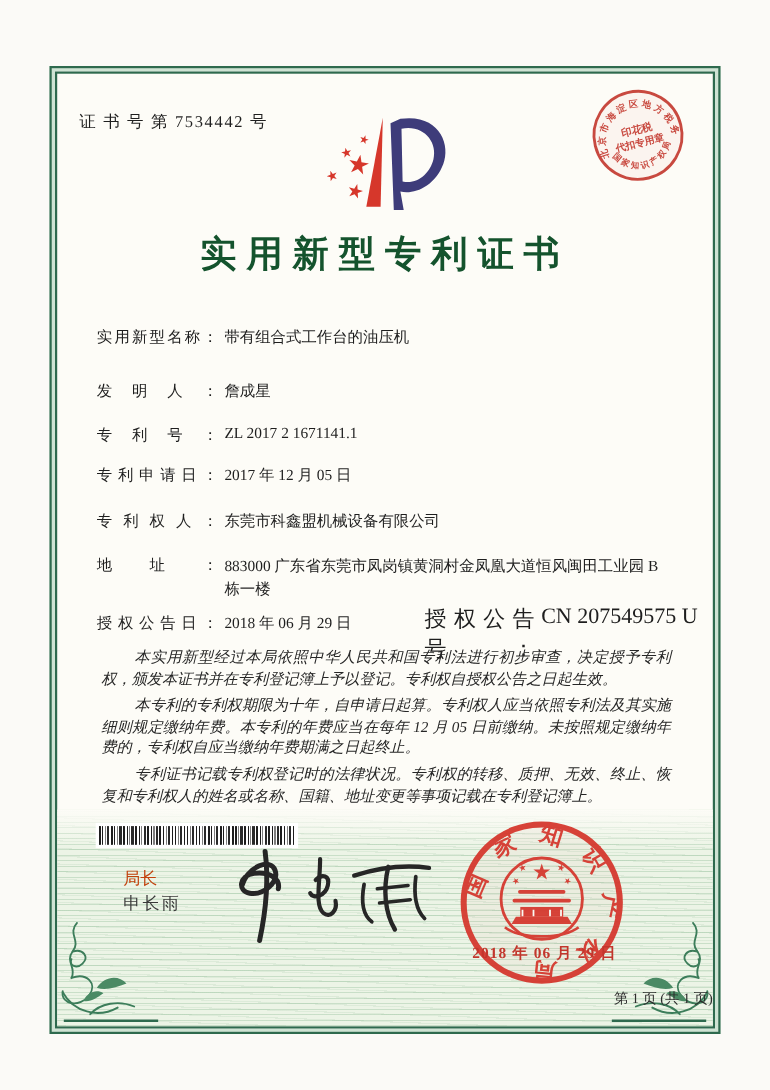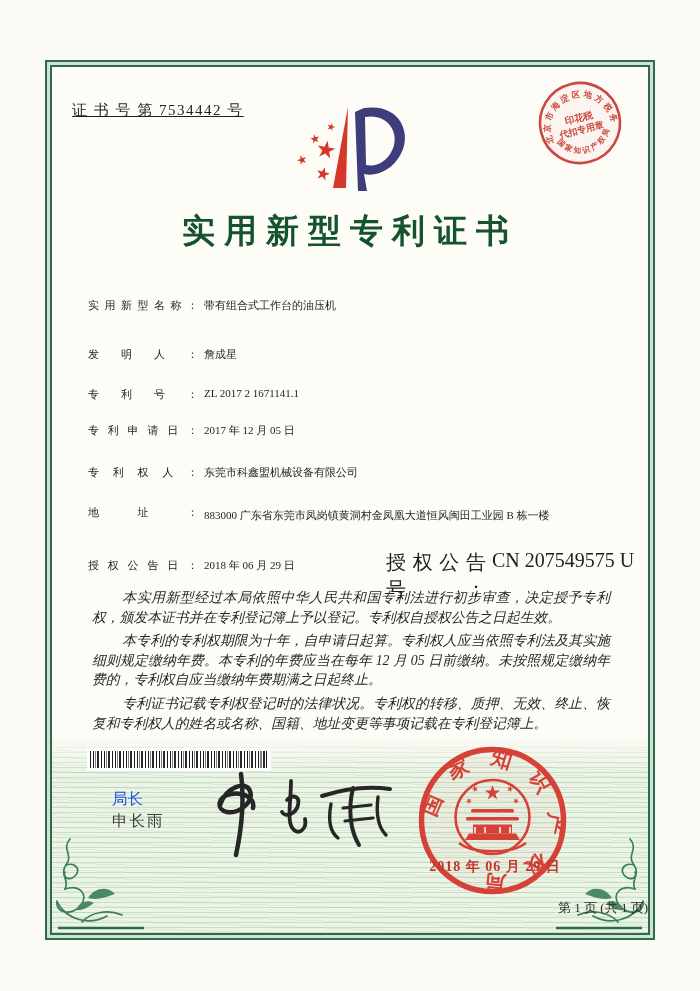--- a/index.html
+++ b/index.html
@@ -1,46 +1,46 @@
 <!DOCTYPE html>
 <html><head>
 <meta charset="utf-8">
 <style>
   html,body{margin:0;padding:0;width:700px;height:991px;background:#fbfaf7;overflow:hidden;}
   body{font-family:"Liberation Serif", serif;color:#222;}
   .cert{position:absolute;left:45px;top:60px;width:610px;height:880px;
         background:#cfe3d4;border:2px solid #2e6a4e;box-sizing:border-box;}
   .cert-inner{position:absolute;left:3px;top:3px;right:3px;bottom:3px;
         border:2px solid #2e6a4e;background:#fdfcf7;overflow:hidden;}
-  .cert-no{position:absolute;left:20px;top:34px;font-size:15px;letter-spacing:1.5px;color:#1f1f1f;text-decoration:underline;}
+  .cert-no{position:absolute;left:20px;top:34px;font-size:15px;letter-spacing:1.5px;color:#1f1f1f;}
   .tax-stamp{position:absolute;left:478px;top:6px;transform:rotate(-14deg);opacity:.92;}
   .logo{position:absolute;left:225px;top:26px;}
   .title{position:absolute;left:0;top:142px;width:100%;text-align:center;
          font-size:33px;font-weight:700;letter-spacing:9px;color:#14532d;}
-  .field-row{position:absolute;left:36px;font-size:11px;color:#1e1e1e;display:flex;align-items:flex-start;}
+  .field-row{position:absolute;left:36px;font-size:14px;color:#1e1e1e;display:flex;align-items:flex-start;}
   .field-label{display:inline-block;width:110px;text-align:justify;text-align-last:justify;flex:0 0 110px;}
   .field-value{margin-left:6px;}
   .field-value.addr{width:402px;line-height:21px;}
   .grant-no{position:absolute;left:334px;top:482px;font-size:20px;color:#1e1e1e;display:flex;}
   .grant-no .field-label{width:100px;flex:0 0 100px;}
   .paras{position:absolute;left:36px;top:517px;width:526px;font-size:13.8px;line-height:19.6px;
          color:#262626;text-align:justify;font-style:italic;}
   .paras p{margin:4px;text-indent:2.2em;}
   .green-zone{position:absolute;left:0;right:0;top:669px;bottom:0;
       background-color:#ecf4e6;
       background-image:repeating-linear-gradient(0deg, rgba(110,168,122,.28) 0 1px, transparent 1px 5px),
                        repeating-linear-gradient(2deg, rgba(110,168,122,.12) 0 1px, transparent 1px 7px);}
   .green-zone::before{content:"";position:absolute;left:0;right:0;top:0;height:34px;
       background:linear-gradient(#fdfcf7, rgba(253,252,247,0));}
   .barcode{position:absolute;left:38px;top:684px;width:178px;height:17px;background-color:#fff;
       background-image:
         repeating-linear-gradient(90deg,#1d1d1d 0 1.5px,transparent 1.5px 3px,#1d1d1d 3px 4px,transparent 4px 7.5px,#2a2a2a 7.5px 9.5px,transparent 9.5px 11px),
         repeating-linear-gradient(90deg,rgba(20,20,20,.55) 0 1px,transparent 1px 5.5px);
       box-shadow:0 0 0 3px #fff;}
-  .sig-title{position:absolute;left:60px;top:722px;font-size:15.5px;color:#1d4ed8;
+  .sig-title{position:absolute;left:60px;top:722px;font-size:15.5px;color:#c2410c;
              font-family:"Liberation Sans", sans-serif;}
   .sig-name{position:absolute;left:60px;top:744px;font-size:15.5px;color:#3a3a3a;
              font-family:"Liberation Sans", sans-serif;letter-spacing:2px;}
   .signature{position:absolute;left:140px;top:698px;}
   .seal{position:absolute;left:353px;top:666px;opacity:.93;}
   .seal-date{position:absolute;left:358px;top:791px;width:170px;text-align:center;
              font-size:14px;font-weight:700;color:#c2362c;letter-spacing:1px;}
   .footer{position:absolute;left:0;top:832px;width:100%;text-align:right;font-size:13px;color:#2c2c2c;}
   .flourish{position:absolute;bottom:1px;}
   .flourish.left{left:2px;}

